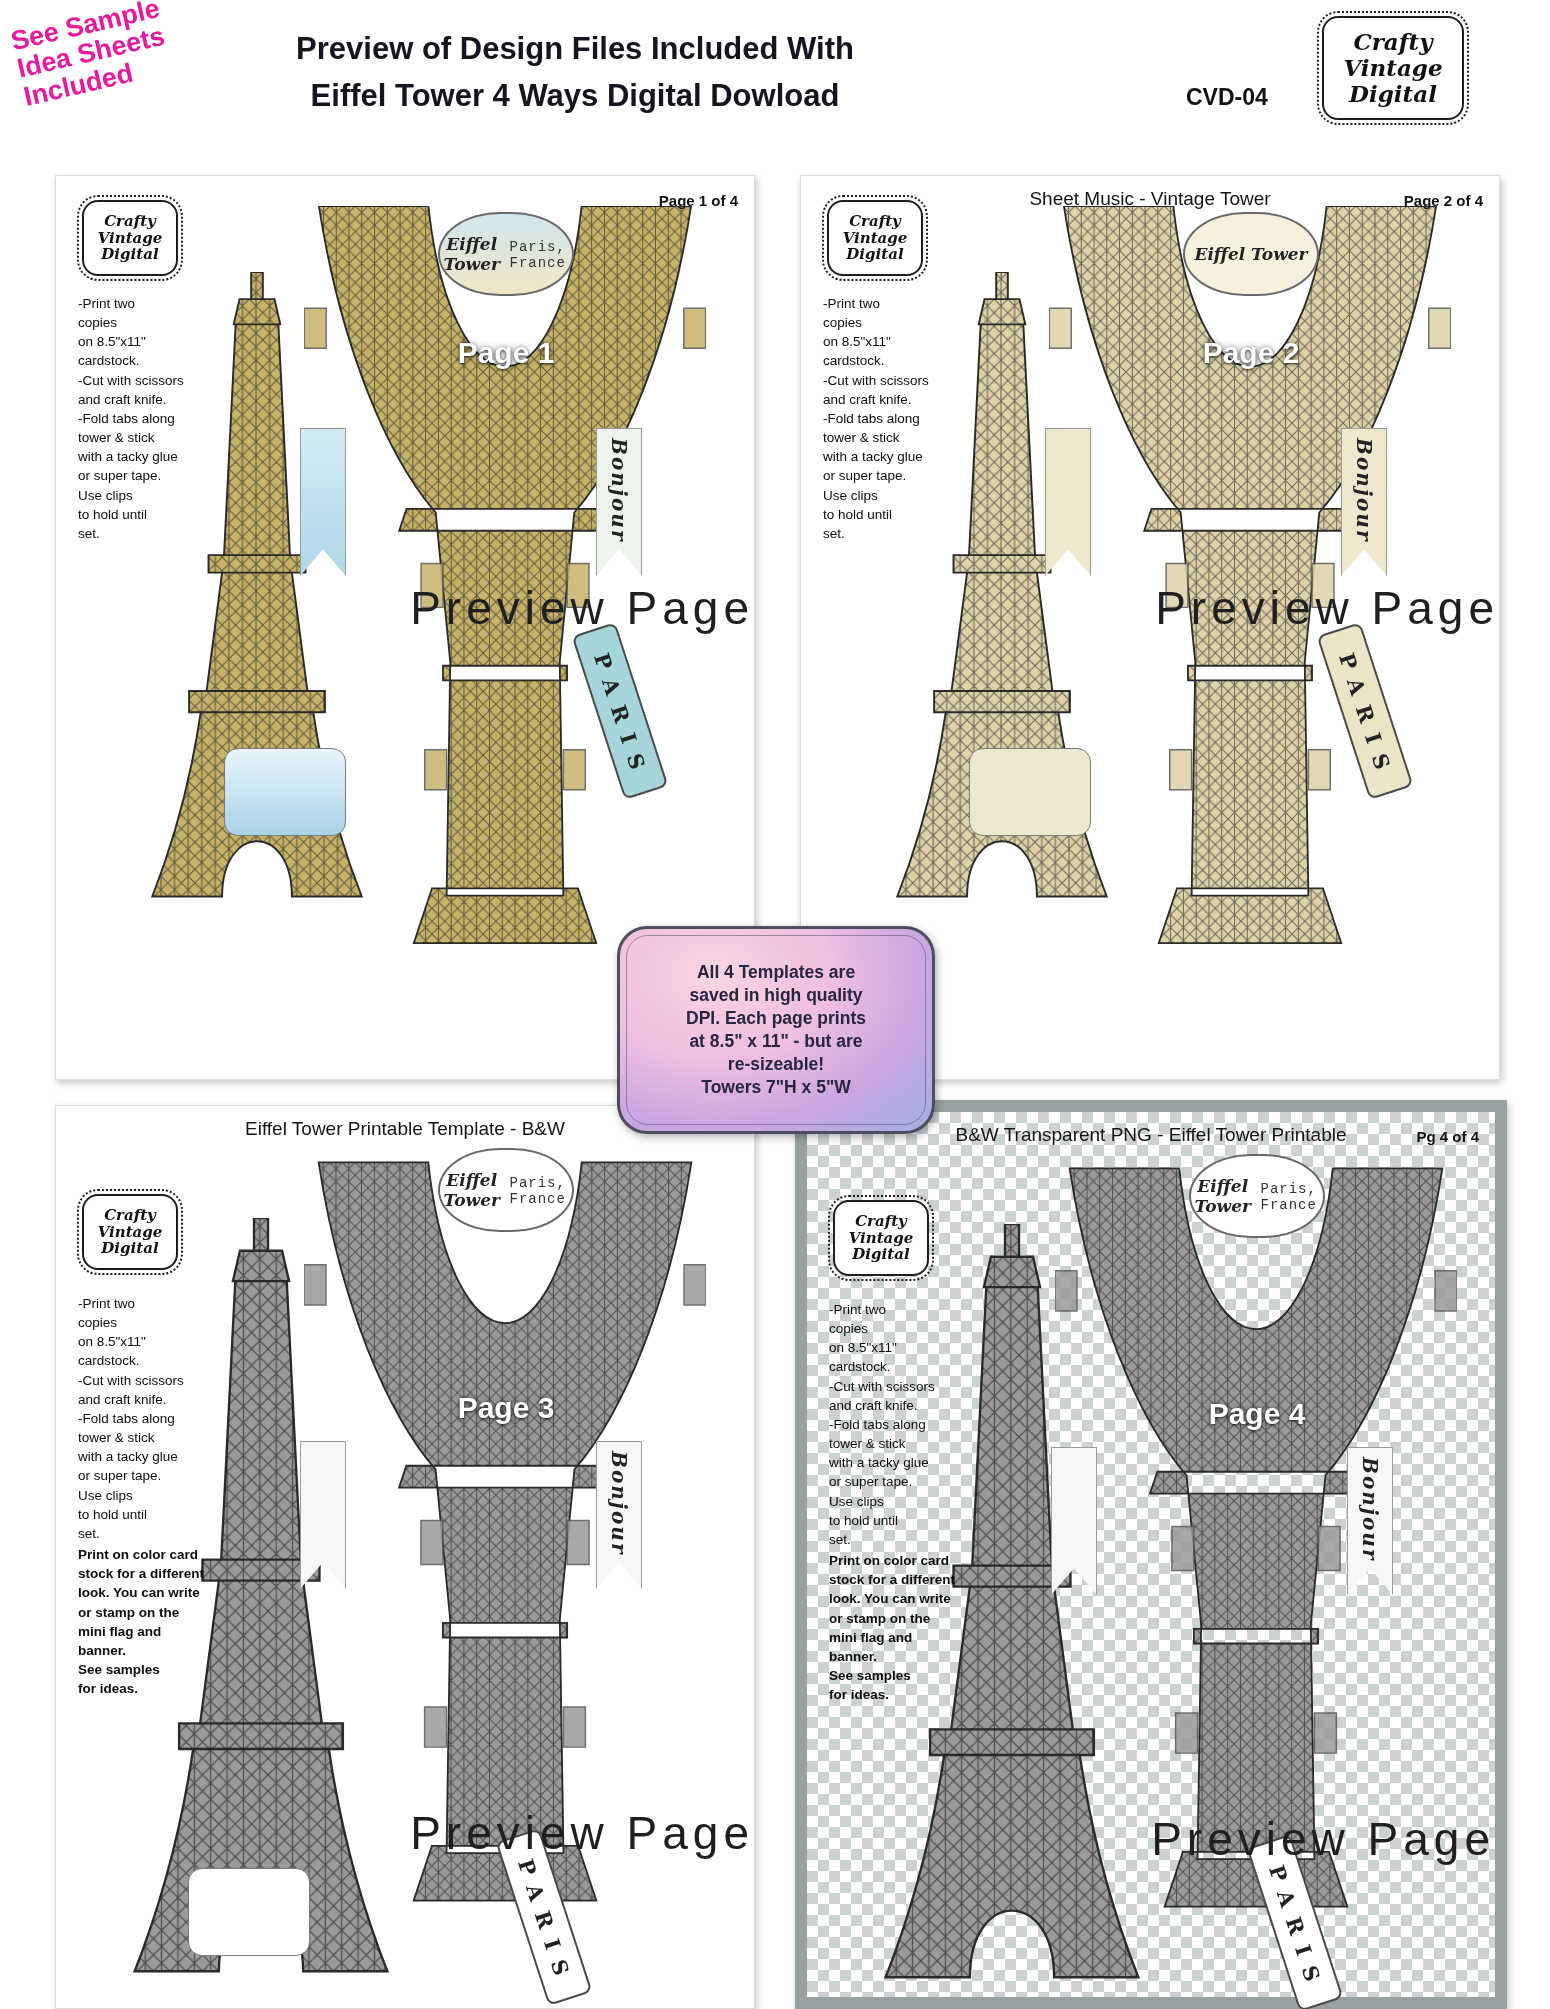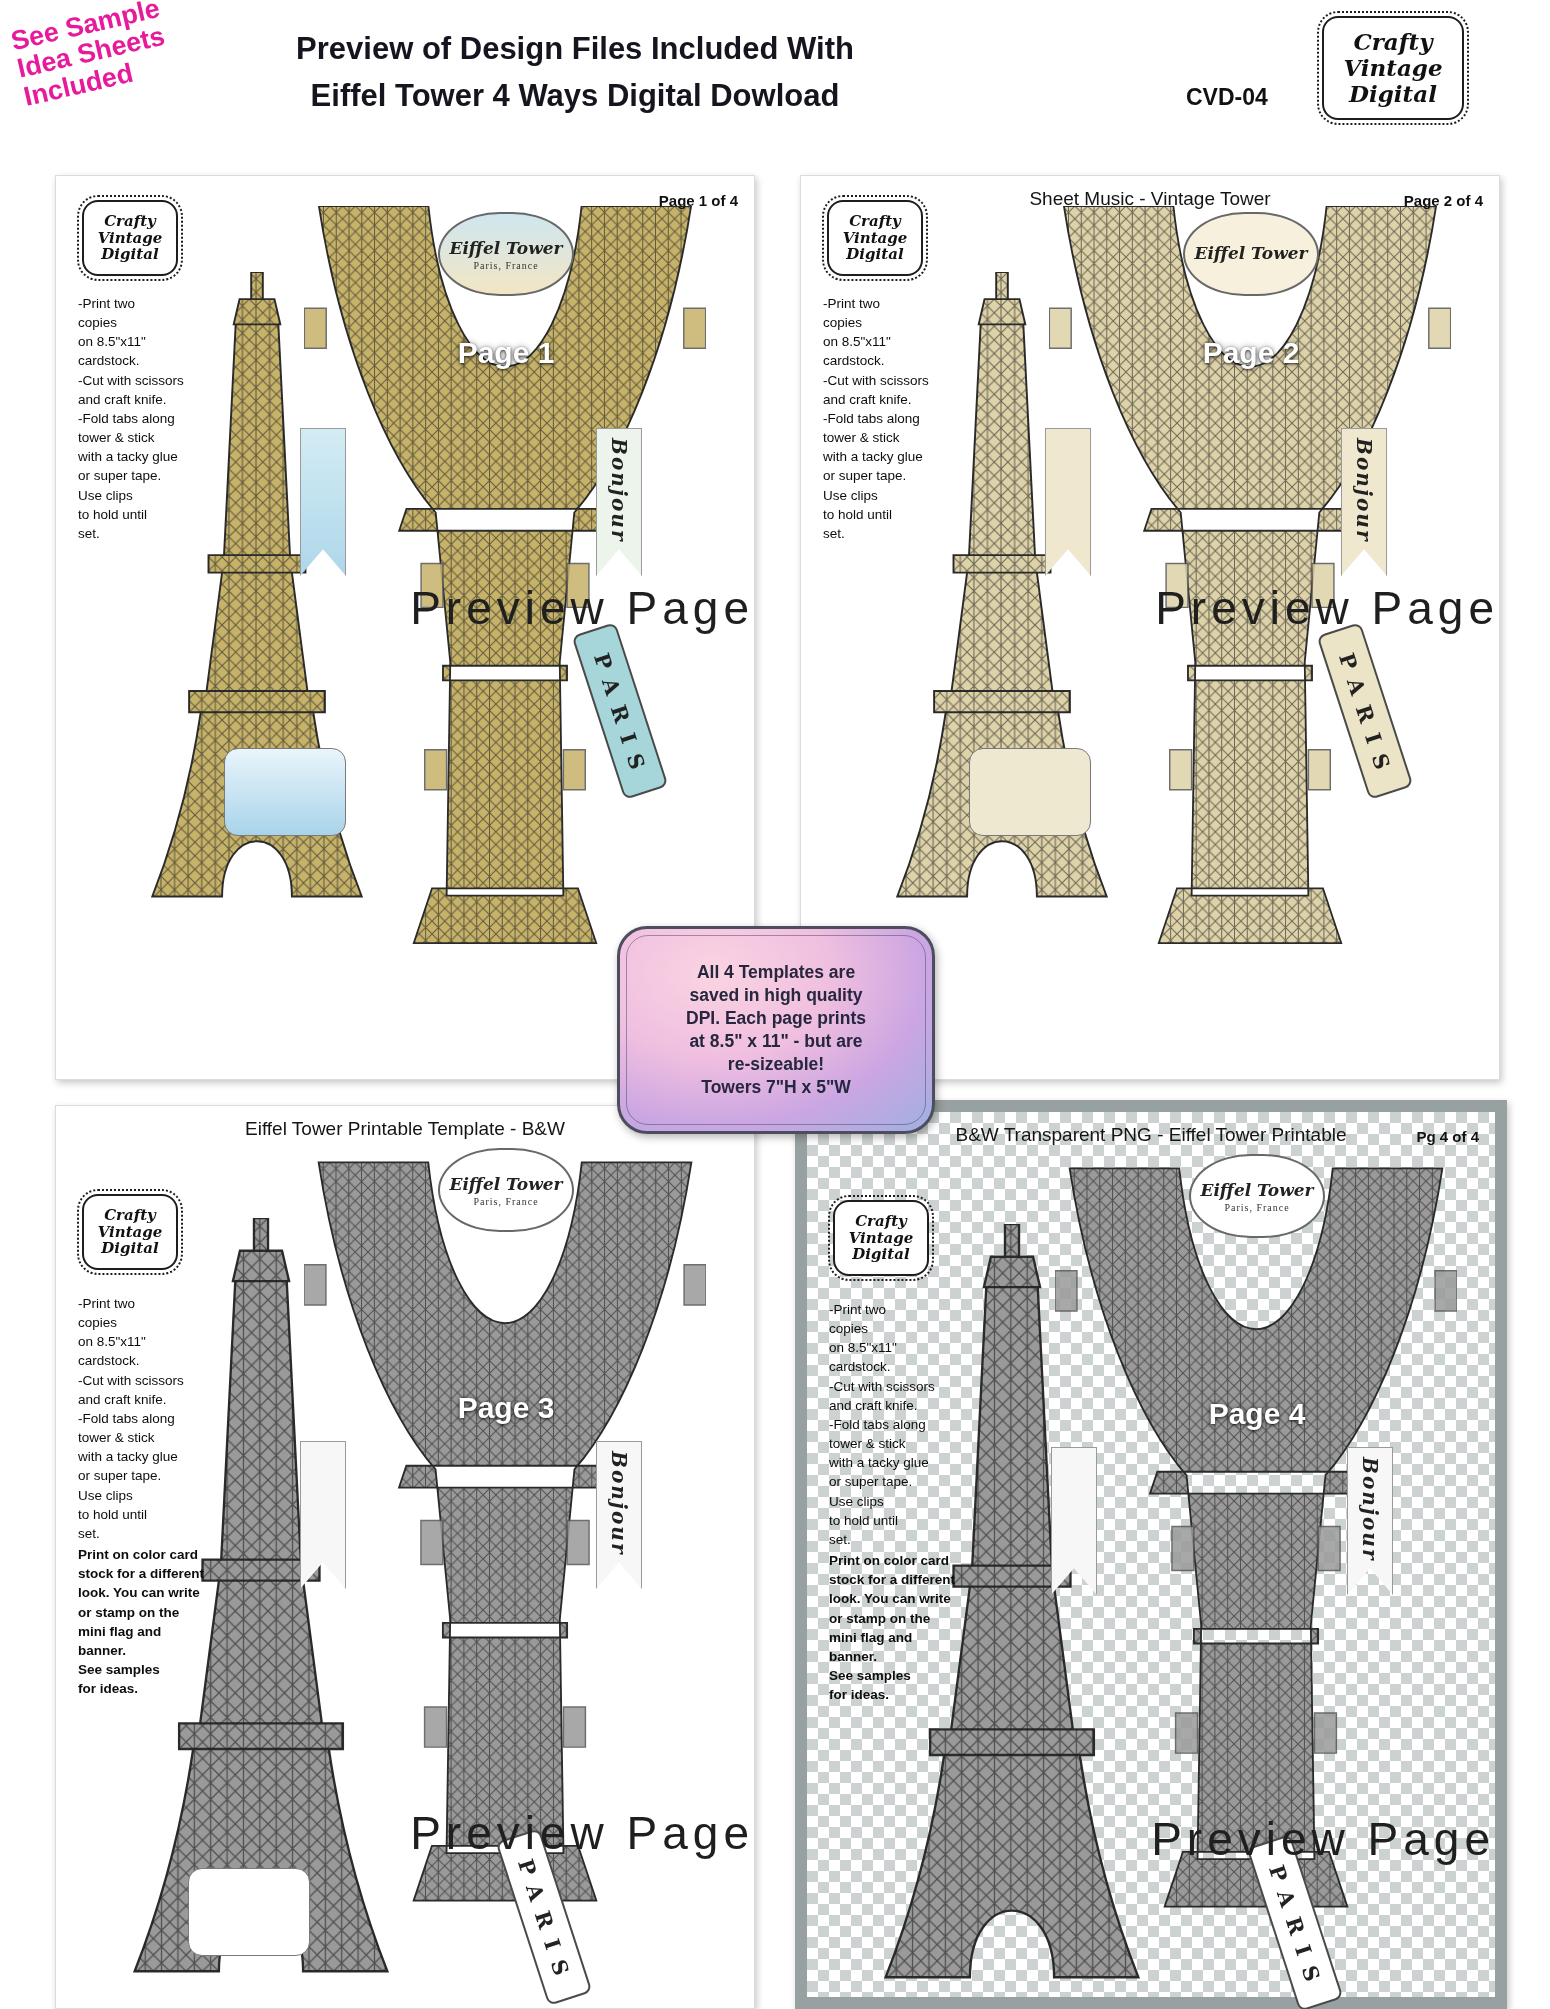--- a/index.html
+++ b/index.html
@@ -44,28 +44,28 @@
   svg.tower { position:absolute; z-index:2; }
   .row-top .upright { left:64px; top:96px; width:274px; height:640px; }
   .row-bottom .upright { left:64px; top:112px; width:282px; height:772px; }
   .row-top .splayed { left:248px; top:30px; width:402px; height:748px; }
   .row-bottom .splayed { left:248px; top:36px; width:402px; height:790px; }
   .theme-map  svg.tower { color:#c6b269; }
   .theme-music svg.tower { color:#ded2a8; }
   .theme-bw   svg.tower { color:#9a9a9a; }
 
   .tower-label { position:absolute; left:382px; width:136px; height:84px; background:#f6f0dd;
-    border:2px solid #686868; border-radius:50% / 55%; display:flex; flex-direction:column;
+    border:2px solid #686868; border-radius:50% / 55%; display:flex; 
     align-items:center; justify-content:center; z-index:6; text-align:center; }
   .row-top .tower-label { top:36px; }
   .row-bottom .tower-label { top:42px; }
   .theme-map .tower-label { background:linear-gradient(#cfe6ef, #f2e6c4); }
   .theme-bw .tower-label { background:#ffffff; }
   .tl-title { font:italic bold 17px "DejaVu Serif", serif; color:#222; }
-  .tl-sub { font-family:Liberation Serif, serif; font-size:10px; letter-spacing:1px; color:#333; margin-top:2px; }
+  .tl-sub { font-family:Liberation Mono, monospace; font-size:14px; letter-spacing:1px; color:#333; margin-top:2px; }
 
   .page-watermark { position:absolute; left:250px; width:400px; text-align:center; font-size:30px;
     font-weight:bold; color:#ffffff; text-shadow:0 1px 3px rgba(0,0,0,.75), 0 0 6px rgba(0,0,0,.4); z-index:7; }
   .row-top .page-watermark { top:160px; }
   .row-bottom .page-watermark { top:285px; }
 
   .preview-watermark { position:absolute; left:0; right:0; text-align:right; font-size:46px;
     color:#1f1f1f; letter-spacing:5px; font-weight:500; z-index:7; }
   .row-top .preview-watermark { top:405px; }
   .row-bottom .preview-watermark { top:700px; }

